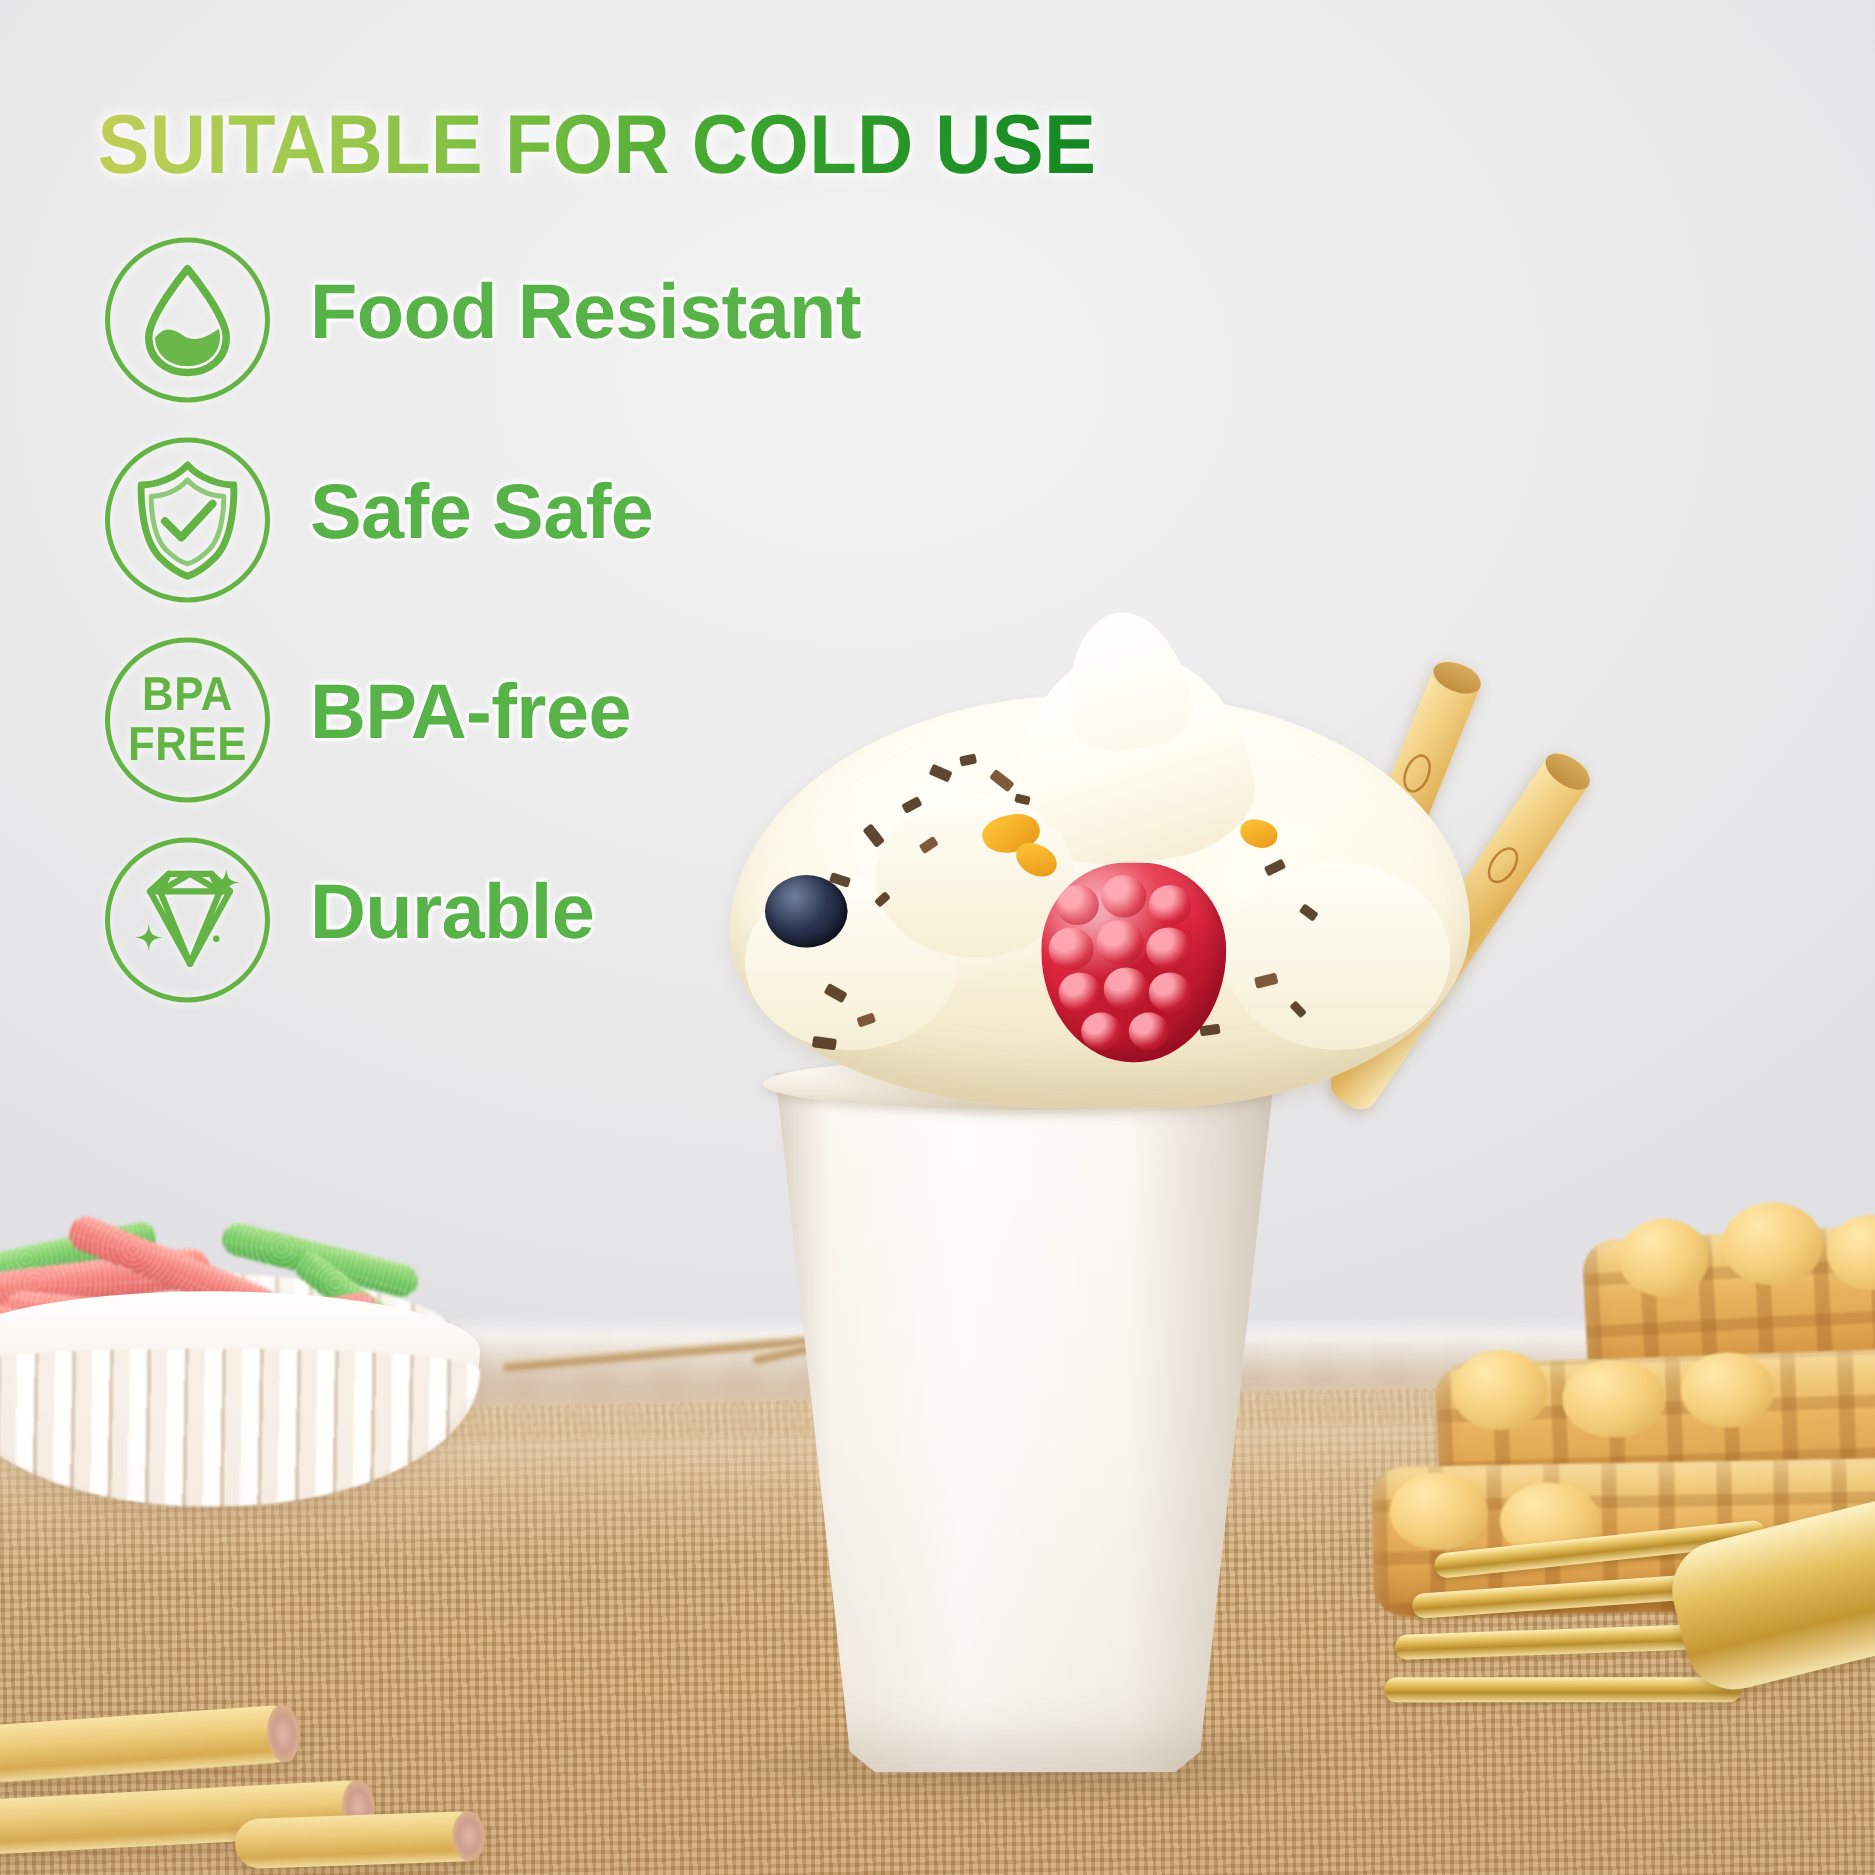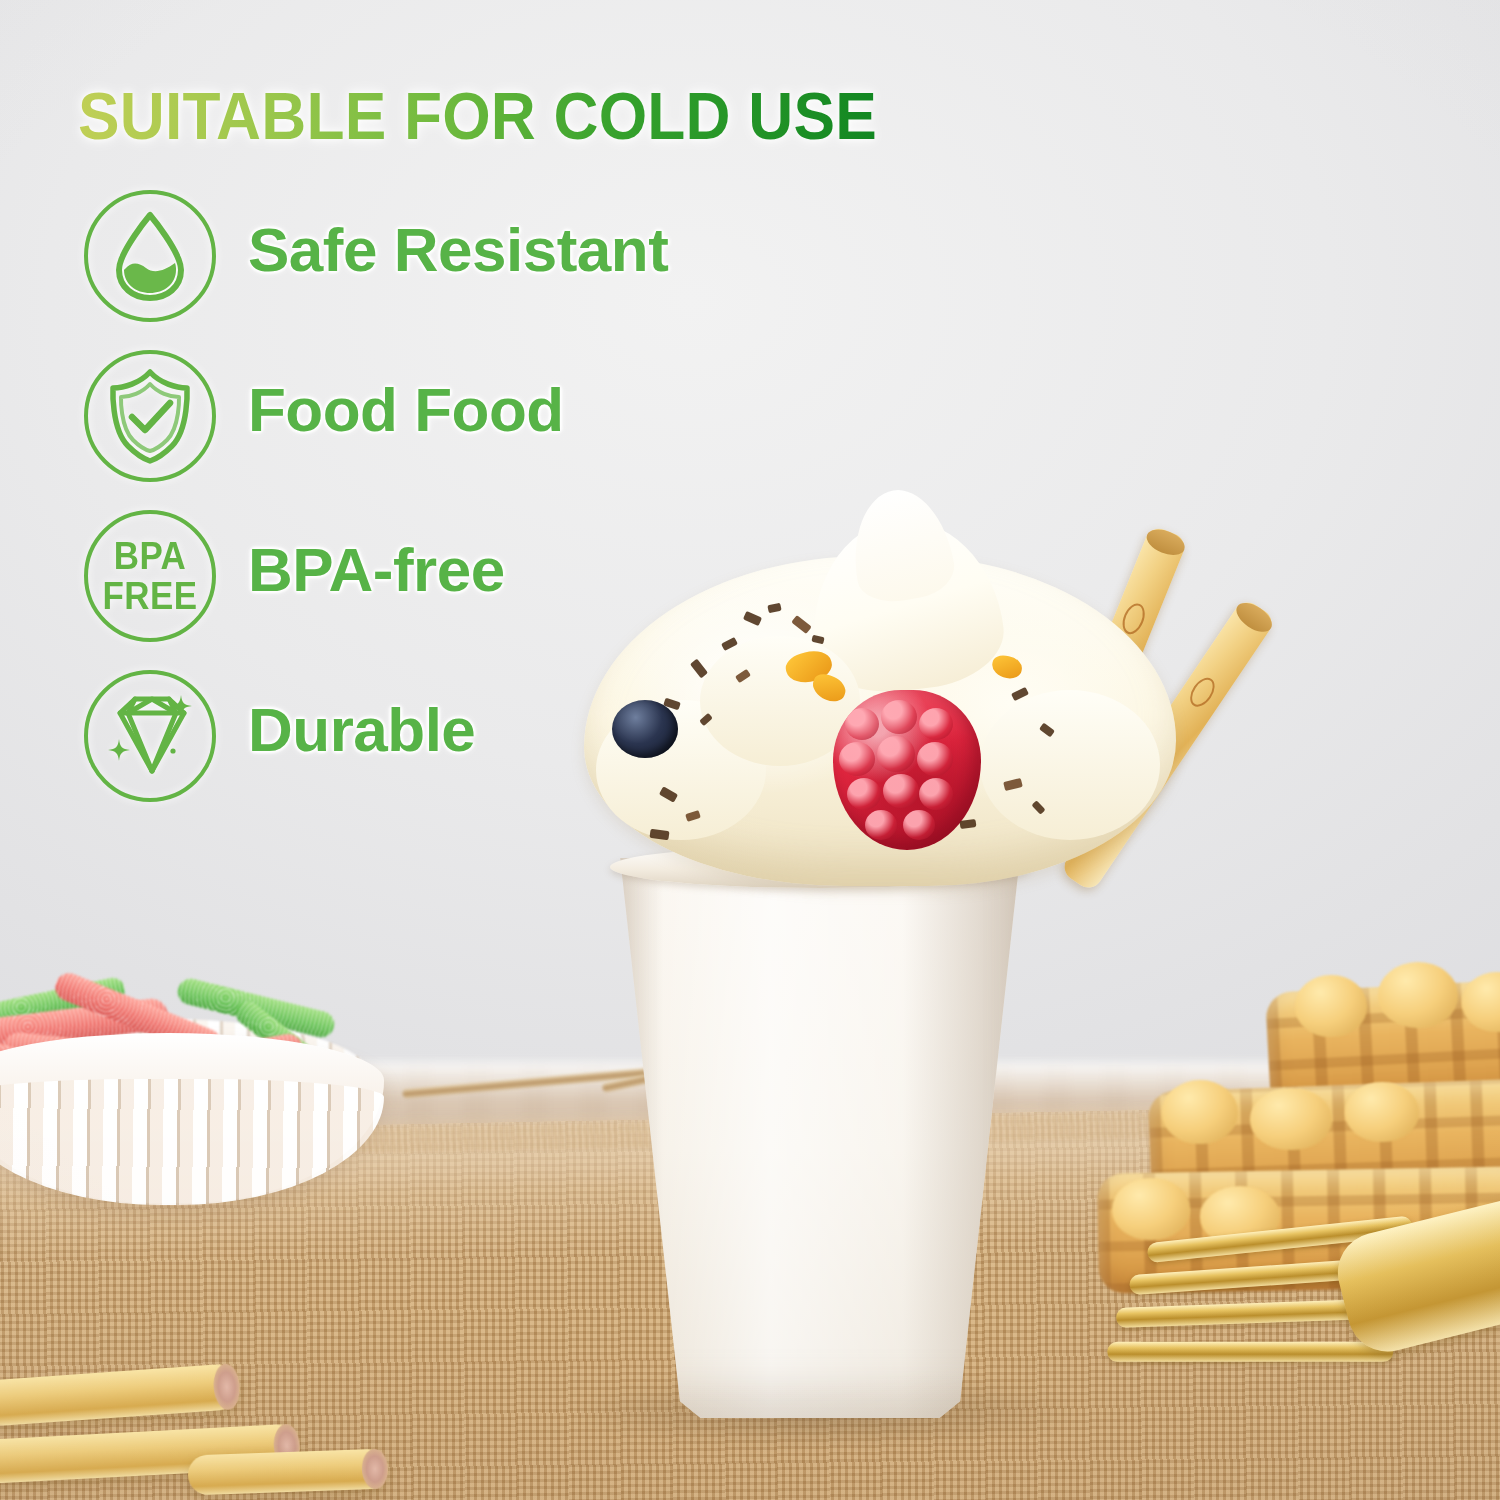--- a/index.html
+++ b/index.html
@@ -431,34 +431,34 @@
 
     <div class="feature">
       <div class="badge">
         <div class="glyph">
           <svg width="88" height="96" viewBox="0 0 88 96" fill="none">
             <path d="M44 7 C44 7 13 44 13 62 C13 79 27 90 44 90 C61 90 75 79 75 62 C75 44 44 7 44 7 Z" stroke="#63b445" stroke-width="6" stroke-linejoin="round" fill="none"></path>
             <path d="M19 61 C26 53 33 55 40 60 C48 66 58 63 69 55 C70 58 70 60 70 62 C70 76 58 85 44 85 C30 85 18 76 18 62 C18 61.7 18.5 61.3 19 61 Z" fill="#6ab84a"></path>
           </svg>
         </div>
       </div>
-      <div class="f-label">Safe Resistant</div>
+      <div class="f-label">Food Resistant</div>
     </div>
 
     <div class="feature">
       <div class="badge">
         <div class="glyph">
           <svg width="92" height="98" viewBox="0 0 92 98" fill="none">
             <path d="M46 5 C36 16 20 21 9 21 C9 21 7 62 24 79 C33 88 40 92 46 94 C52 92 59 88 68 79 C85 62 83 21 83 21 C72 21 56 16 46 5 Z" stroke="#63b445" stroke-width="5.5" stroke-linejoin="round" fill="none"></path>
             <path d="M46 17 C38 26 26 30 17 30 C17 30 16 60 29 73 C36 80 42 83 46 84 C50 83 56 80 63 73 C76 60 75 30 75 30 C66 30 54 26 46 17 Z" stroke="#8ec97a" stroke-width="4" stroke-linejoin="round" fill="none"></path>
             <path d="M28 50 L41 63 L66 36" stroke="#63b445" stroke-width="6.5" stroke-linecap="round" stroke-linejoin="round" fill="none"></path>
           </svg>
         </div>
       </div>
-      <div class="f-label">Food Food</div>
+      <div class="f-label">Safe Safe</div>
     </div>
 
     <div class="feature">
       <div class="badge">
         <div class="bpa-text">
           <span>BPA</span>
           <span>FREE</span>
         </div>
       </div>
       <div class="f-label">BPA-free</div>

